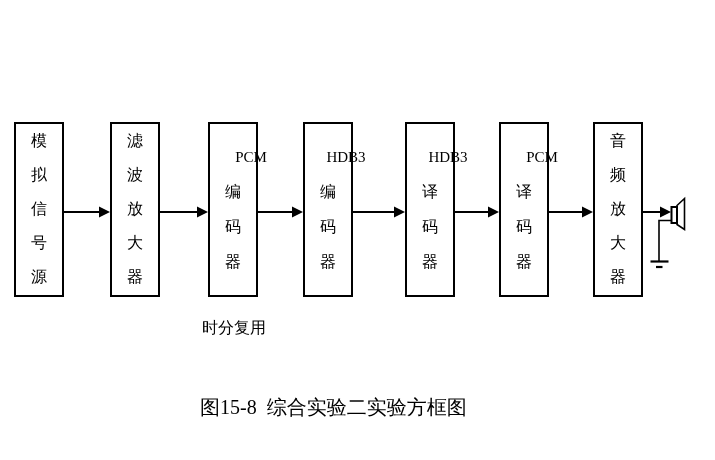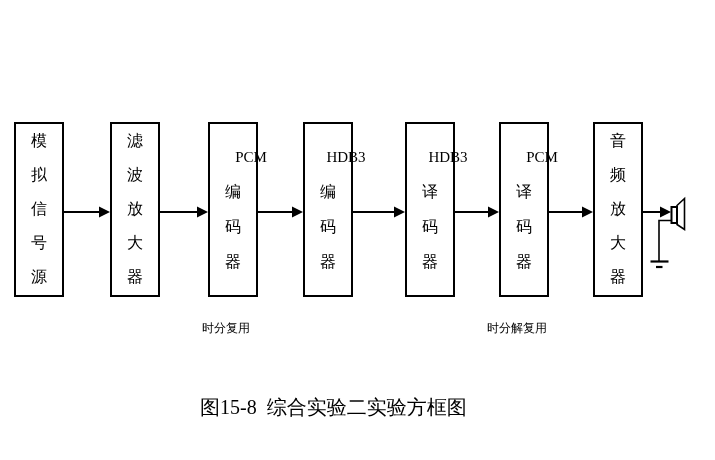--- a/index.html
+++ b/index.html
@@ -35,21 +35,21 @@
   }
   .bline.latin {
     font-size: 15px;
     letter-spacing: 0px;
     font-family: "Liberation Serif", "DejaVu Serif", serif;
     margin-left: 36px;
   }
   .annot {
     position: absolute;
     top: 319px;
-    font-size: 12px;
+    font-size: 16px;
     line-height: 18px;
     white-space: nowrap;
     text-align: center;
   }
   #tdm-label { left: 202px; }
   #tdm-demux-label { left: 487px; }
   #caption {
     position: absolute;
     left: 200px;
     top: 395px;
@@ -141,17 +141,16 @@
     </g>
     <g stroke="#000000" fill="none">
       <polyline points="671.5,220.5 659,220.5 659,261" stroke-width="1.6"></polyline>
       <line x1="650.5" y1="261.5" x2="668.5" y2="261.5" stroke-width="2.2"></line>
       <line x1="656" y1="267" x2="662.5" y2="267" stroke-width="2.2"></line>
     </g>
   </svg>
 
   <div id="tdm-label" class="annot">时分复用</div>
 
-  <div id="tdm-demux-label" class="annot">时分解复用</div>
 
   <div id="caption">图15-8  综合实验二实验方框图</div>
 
 </div>
 
 </body></html>

